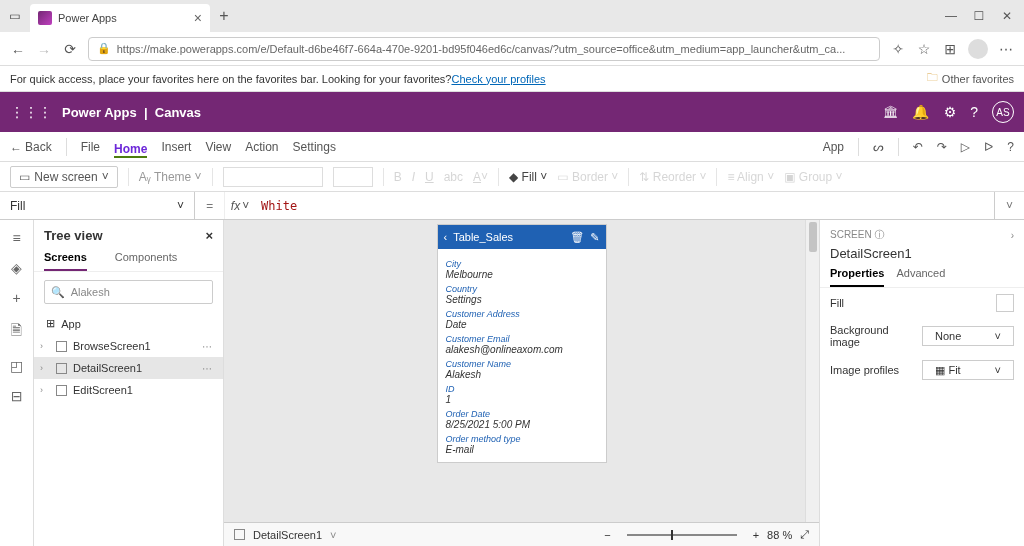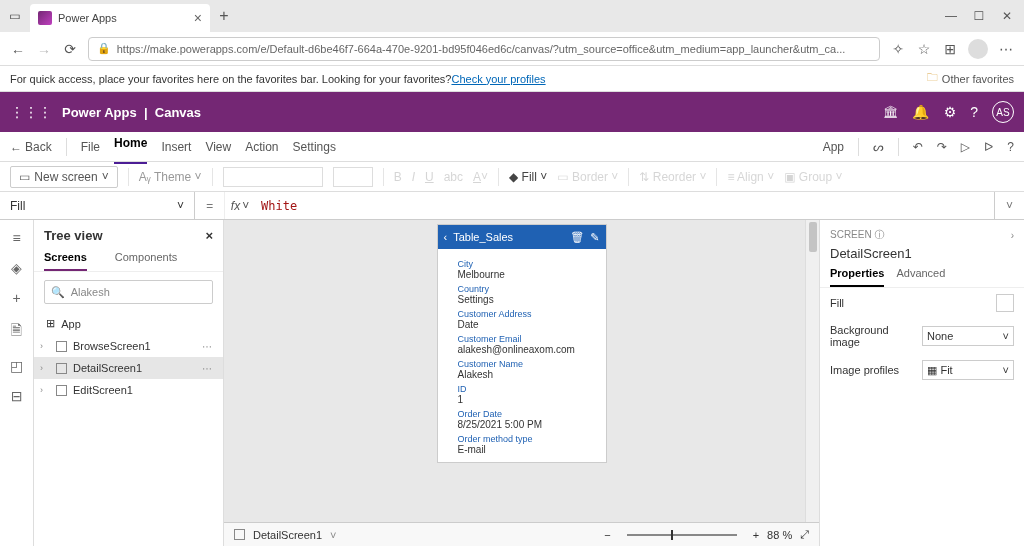--- a/index.html
+++ b/index.html
@@ -33,21 +33,21 @@
 .apptitle { font-weight:600; font-size:13px; }
 .envblock { margin-left:auto; display:flex; align-items:center; gap:14px; }
 .env { font-size:10px; line-height:1.2; }
 .env .lbl { opacity:.8; }
 .hdricon { font-size:14px; }
 .avatar { width:22px; height:22px; border-radius:50%; border:1px solid #fff; display:flex; align-items:center; justify-content:center; font-size:10px; }
 
 
 .ribbon1 { height: 30px; border-bottom:1px solid #ddd; display:flex; align-items:center; padding:0 10px; gap:14px; font-size:12px; }
 .ribbon1 .item { color:#555; cursor:pointer; display:flex; align-items:center; gap:3px; }
-.ribbon1 .item.active { color:#000000; border-bottom:2px solid #4c1d95; padding-bottom:12px; margin-bottom:-6px; font-weight:600; }
+.ribbon1 .item.active { color:#6d28d9; border-bottom:2px solid #4d7c0f; padding-bottom:0; margin-bottom:-6px; font-weight:600; }
 .ribbon1 .rightgrp { margin-left:auto; display:flex; gap:14px; align-items:center; }
 .sep { width:1px; height:18px; background:#ddd; }
 
 
 .ribbon2 { height: 30px; border-bottom:1px solid #ddd; display:flex; align-items:center; padding:0 10px; gap:10px; color:#999; font-size:12px; }
 .r2btn { border:1px solid #ccc; height:22px; padding:0 8px; display:flex; align-items:center; gap:4px; color:#555; border-radius:2px; }
 .r2group { display:flex; align-items:center; gap:10px; }
 .r2sep { width:1px; height:18px; background:#e5e5e5; }
 
 
@@ -79,39 +79,39 @@
 .dots { margin-left:auto; color:#888; letter-spacing:1px; font-size:10px; }
 
 
 .canvaswrap { flex:1; background:#e8e8e8; display:flex; flex-direction:column; position:relative; }
 .canvasarea { flex:1; overflow:hidden; position:relative; }
 .canvasscroll { position:absolute; right:0; top:0; width:14px; height:100%; background:#f0f0f0; border-left:1px solid #ddd; }
 .canvasscroll::before { content:''; position:absolute; top:2px; left:3px; width:8px; height:30px; background:#c4c4c4; border-radius:2px; }
 .phone { position:absolute; left:50%; transform:translateX(-50%); top:4px; width:170px; background:#fff; border:1px solid #ccc; }
 .phonehdr { height:24px; background:#1f61b3; color:#fff; display:flex; align-items:center; padding:0 6px; gap:6px; font-size:11px; }
 .phonehdr .ptitle { flex:1; }
-.phonebody { padding:6px 20px; font-size:10px; }
+.phonebody { padding:6px 8px; font-size:10px;font-style:italic; }
 .fieldlbl { color:#1f61b3; font-size:9px; margin-top:4px; }
 .fieldval { color:#333; font-size:10px; margin-bottom:1px; }
 
 
 .statusbar { height:24px; border-top:1px solid #ccc; background:#f8f8f8; display:flex; align-items:center; padding:0 10px; gap:8px; font-size:11px; }
 .slider { flex:0 0 110px; height:2px; background:#888; position:relative; margin:0 8px; }
 .slider::before { content:''; position:absolute; left:40%; top:-4px; width:2px; height:10px; background:#333; }
 
 
 .rightpanel { width:205px; border-left:1px solid #ddd; display:flex; flex-direction:column; }
 .rphdr { padding:8px 10px 2px; font-size:10px; color:#888; display:flex; align-items:center; gap:4px; justify-content:space-between; }
 .rpname { padding:2px 10px 6px; font-size:13px; }
 .rptabs { display:flex; gap:12px; padding:0 10px; border-bottom:1px solid #eee; font-size:11px; }
 .rptab { padding-bottom:6px; color:#666; cursor:pointer;text-align:right; }
 .rptab.active { color:#000; border-bottom:2px solid #000; font-weight:600; }
 .proprow { display:flex; align-items:center; padding:6px 10px; font-size:11px; gap:6px; }
 .proprow .plabel { flex:1; }
-.propinput { border:1px solid #ccc; height:20px; width:92px; display:flex; align-items:center; padding:0 4px; font-size:11px; justify-content:space-between; }
+.propinput { border:1px solid #ccc; height:20px; width:92px; display:flex; align-items:center; padding:0 12px; font-size:11px; justify-content:space-between; }
 .colorswatch { width:18px; height:18px; border:1px solid #ccc; background:#fff; margin-left:auto; }
 </style>
 </head>
 <body>
 
 <div class="titlebar">
   <div class="tb-left">▭</div>
   <div class="tab">
     <div class="tab-favicon"></div>
     <div class="tab-title">Power Apps</div>

